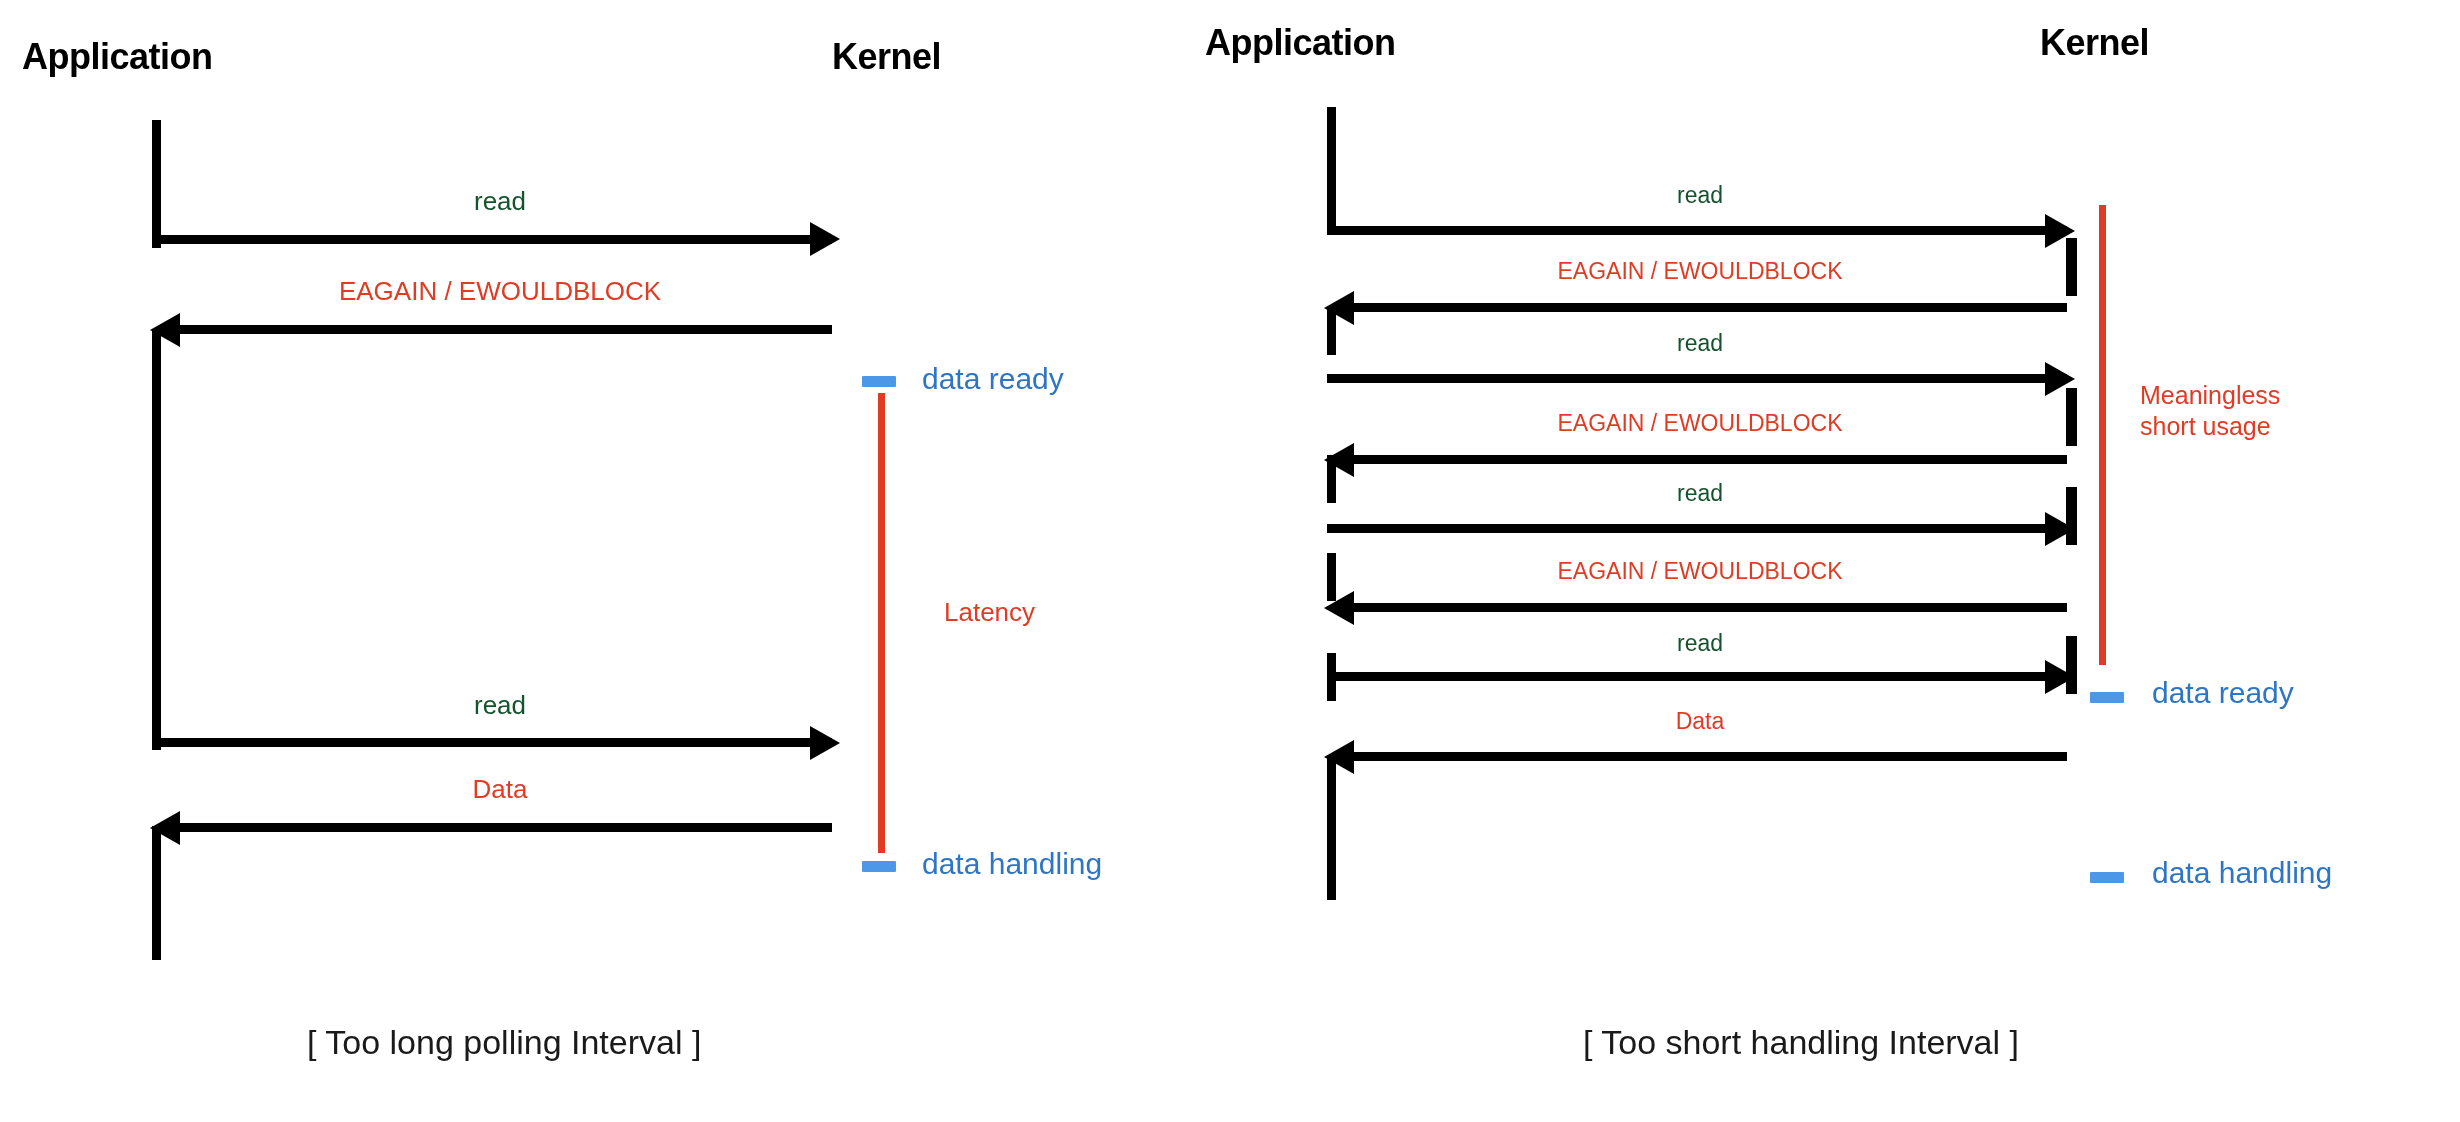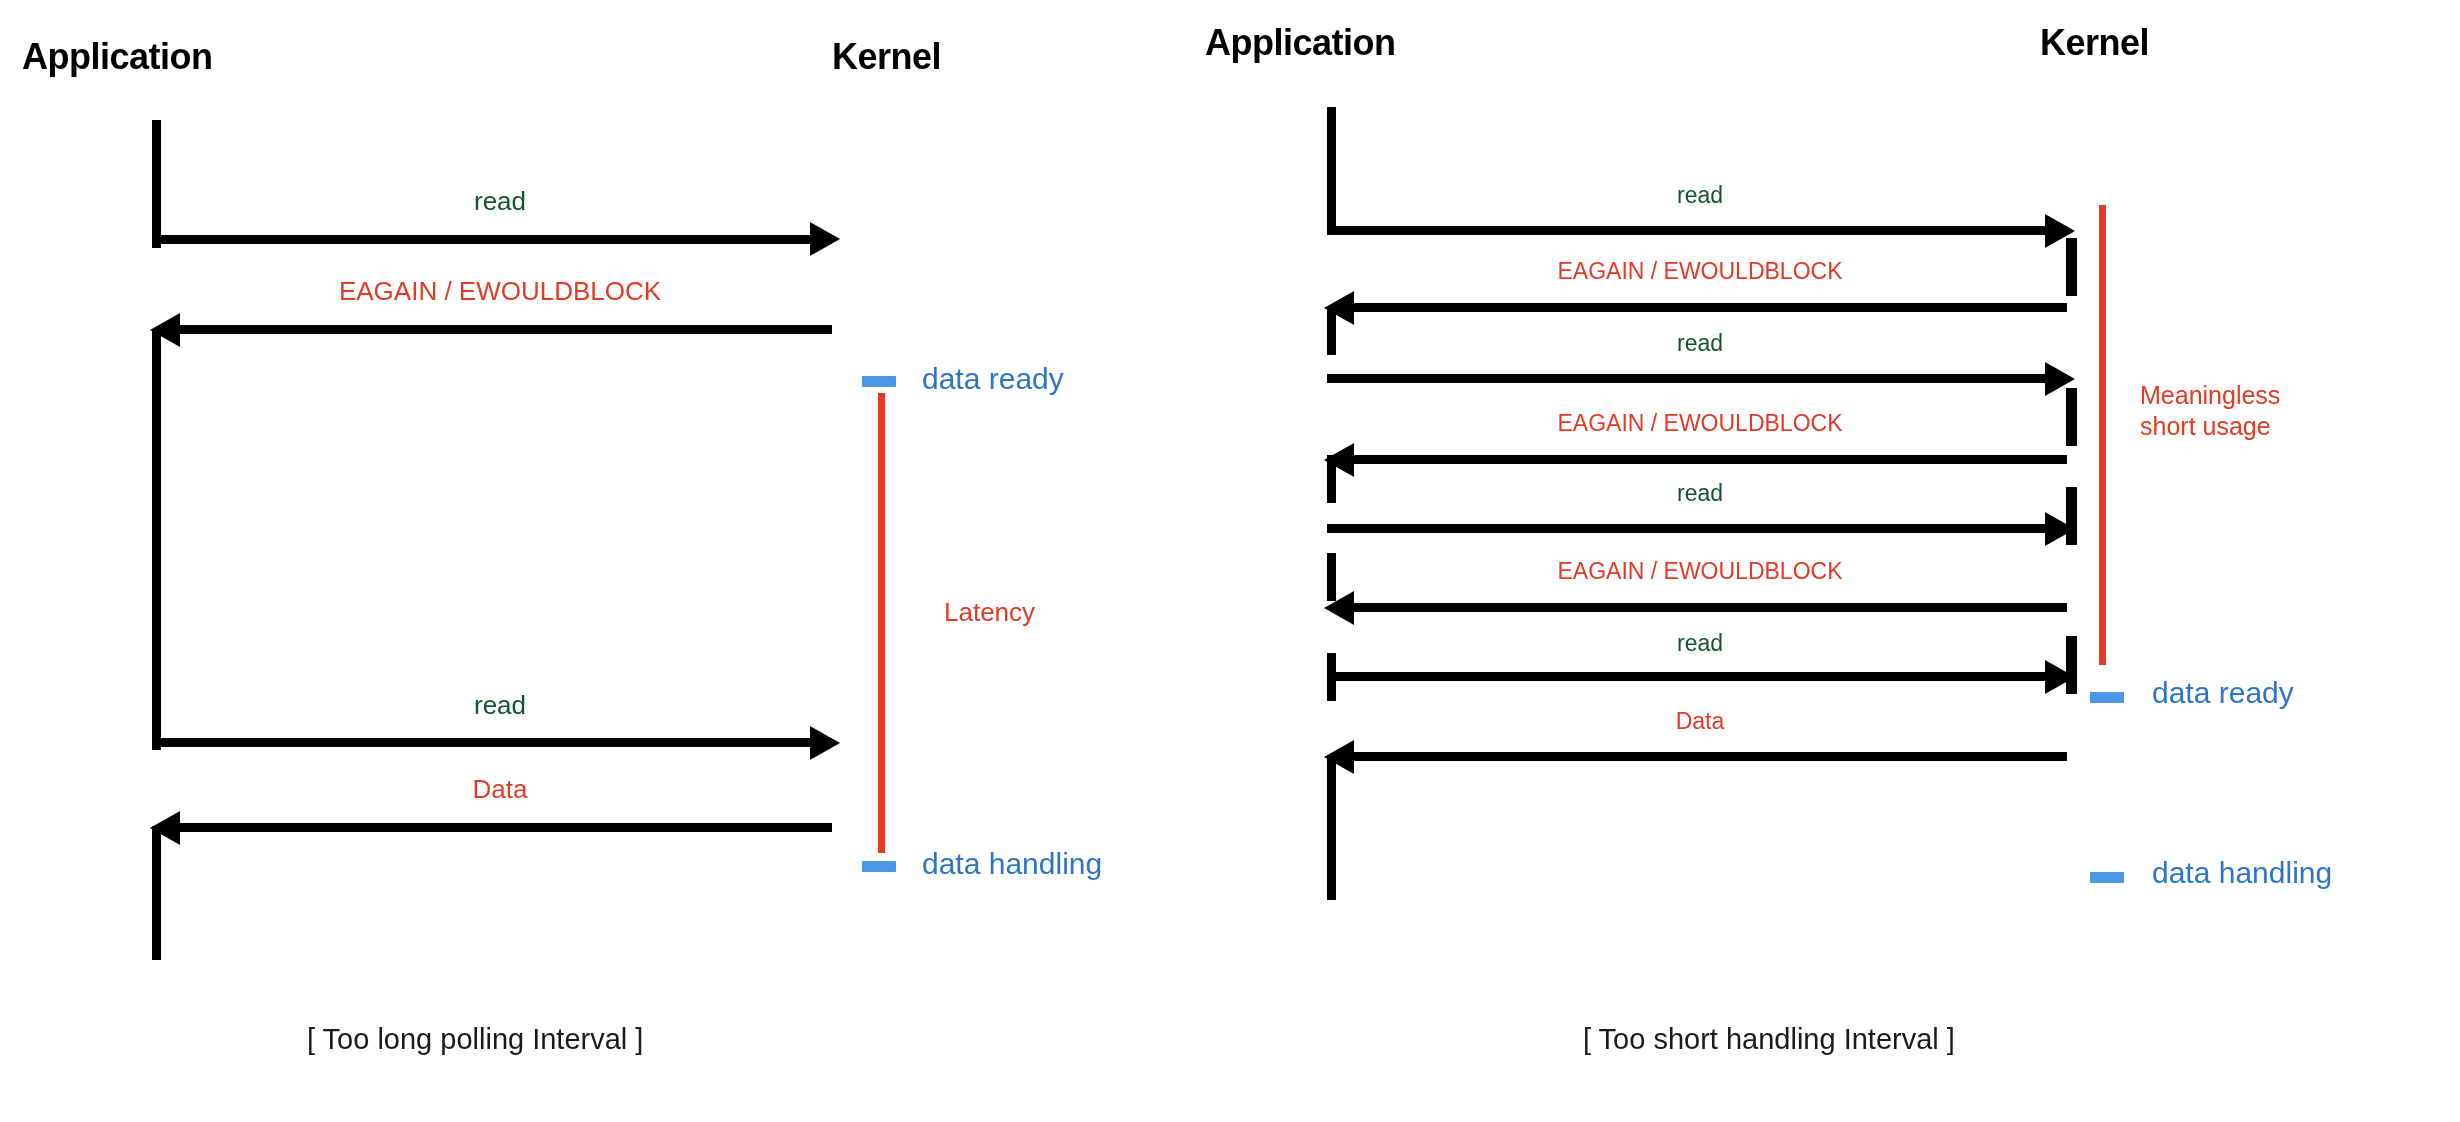--- a/index.html
+++ b/index.html
@@ -23,21 +23,21 @@
   .lane-title {
     position: absolute;
     font-weight: bold;
     font-size: 36px;
     color: #000000;
     white-space: nowrap;
     letter-spacing: -0.5px;
   }
   .caption {
     position: absolute;
-    font-size: 29px;
+    font-size: 34px;
     color: #1a1a1a;
     white-space: nowrap;
   }
   
   .vbar {
     position: absolute;
     background: #000000;
   }
   
   .hline {

